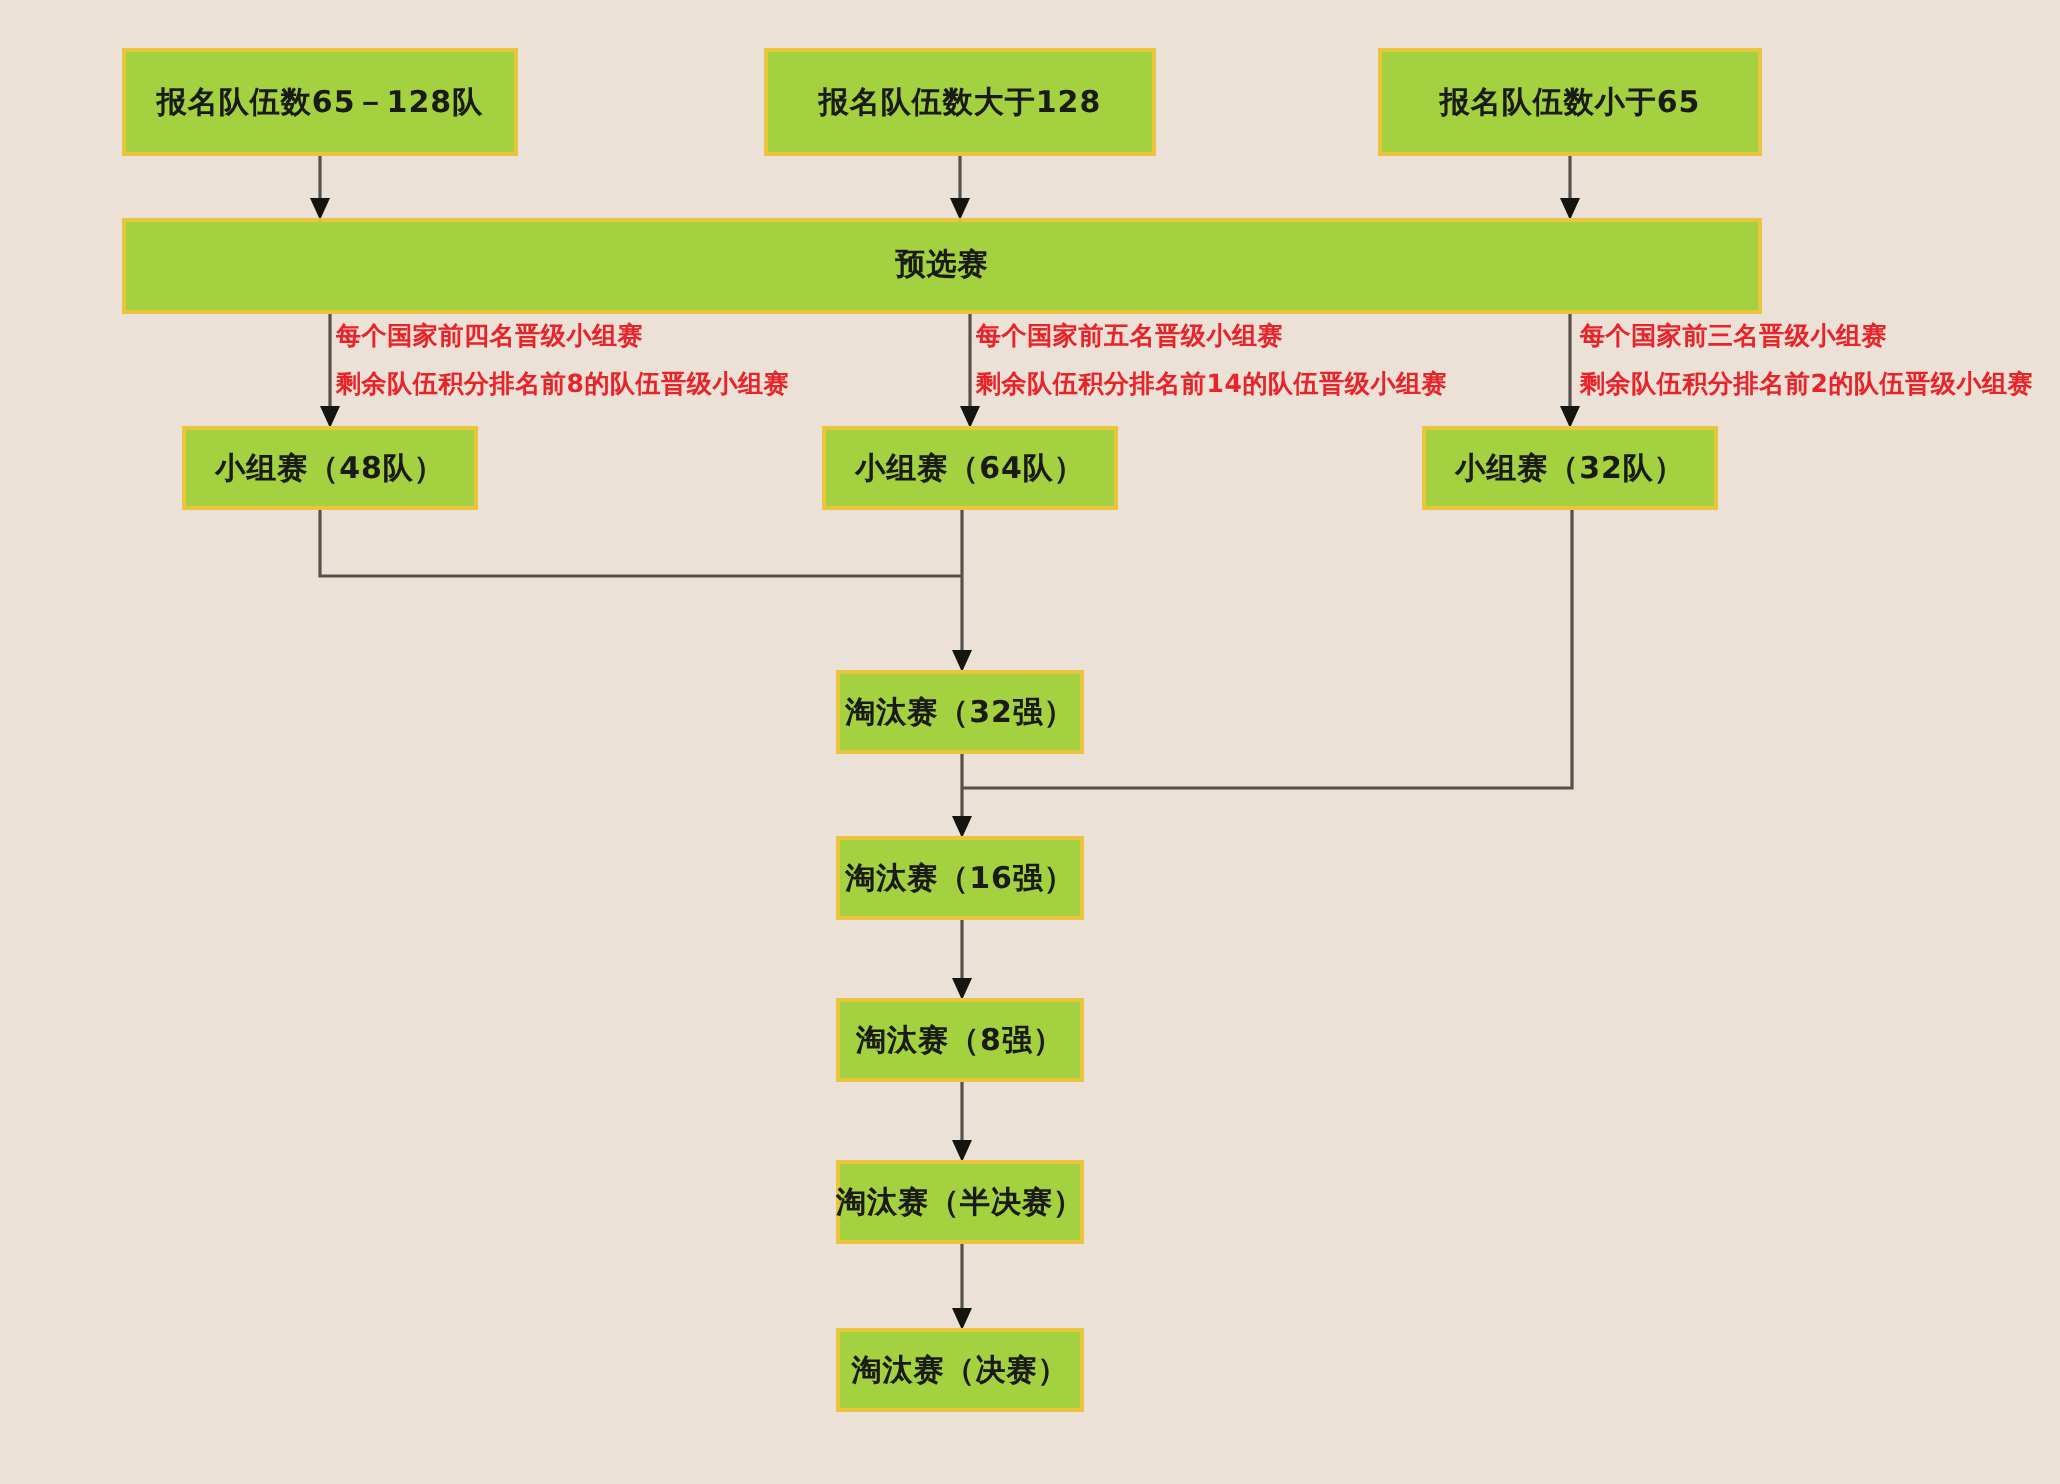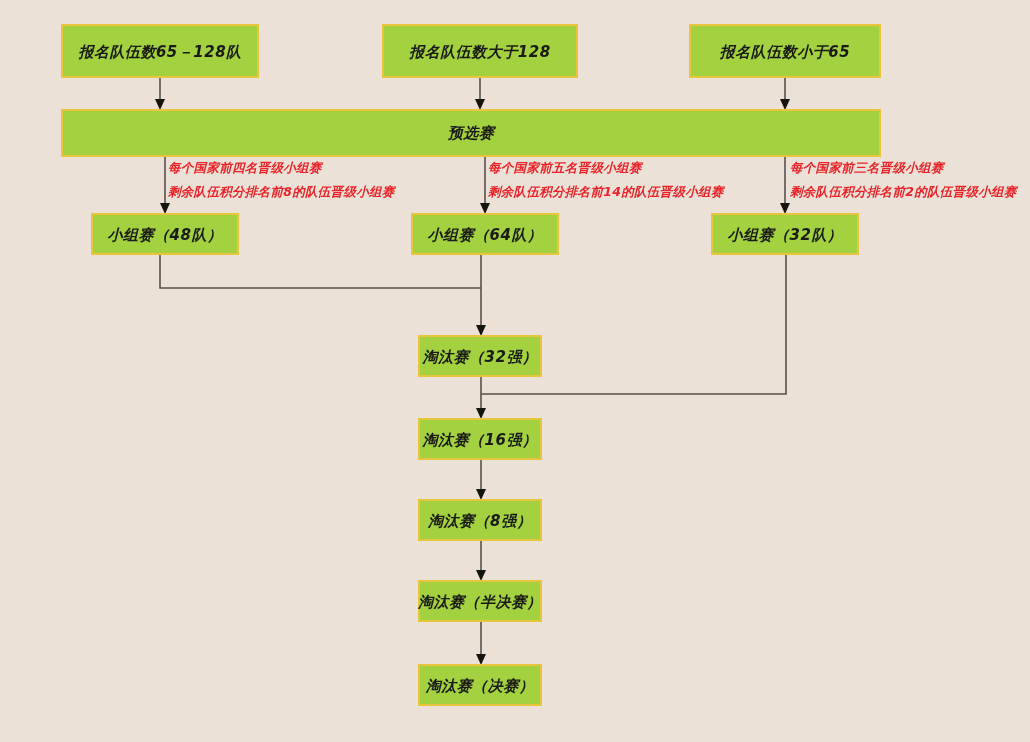--- a/index.html
+++ b/index.html
@@ -11,21 +11,20 @@
     width: 1030px;
     height: 742px;
     overflow: hidden;
     font-family: "DejaVu Sans", "Liberation Sans", sans-serif;
   }
   #chart-root {
     position: relative;
     width: 1030px;
     height: 742px;
     background: #ece1d6;
-    font-style: italic;
   }
   svg#flow {
     position: absolute;
     left: 0;
     top: 0;
     width: 1030px;
     height: 742px;
     display: block;
   }
   .node-rect {

